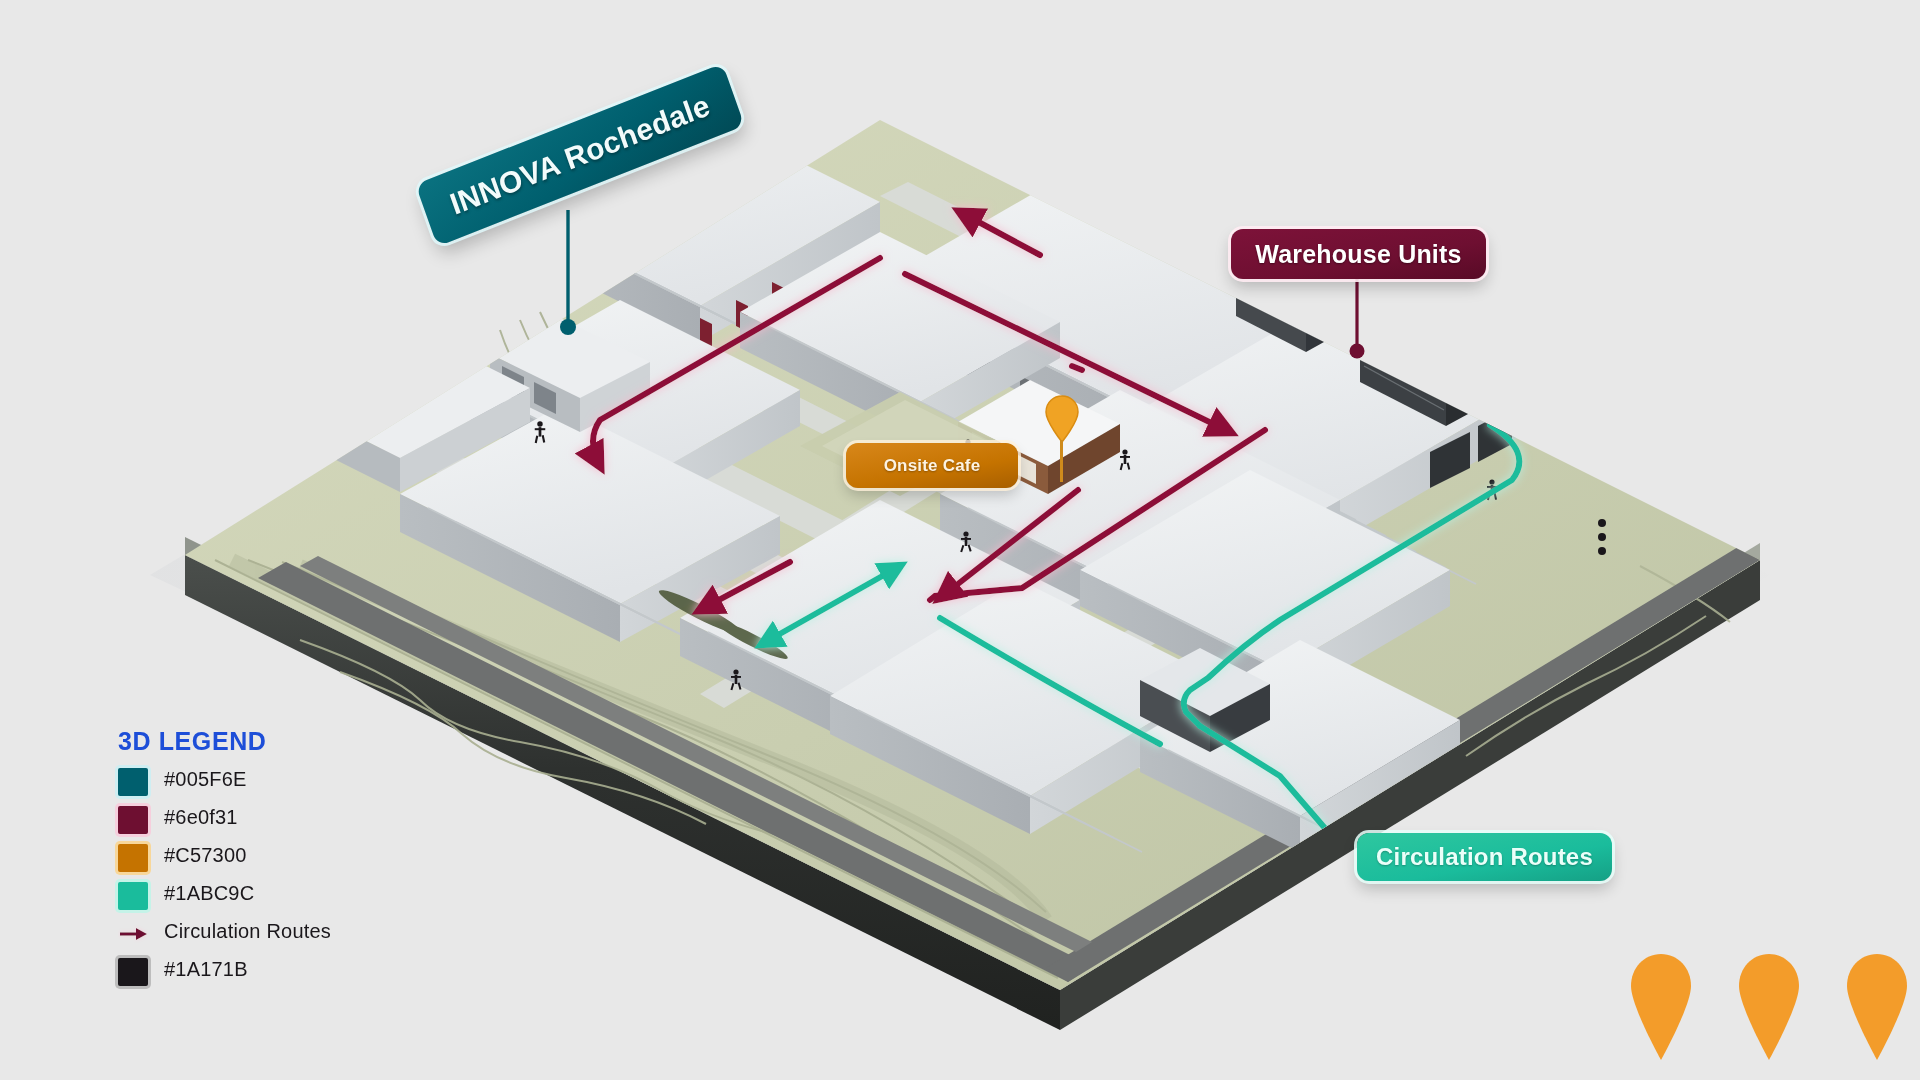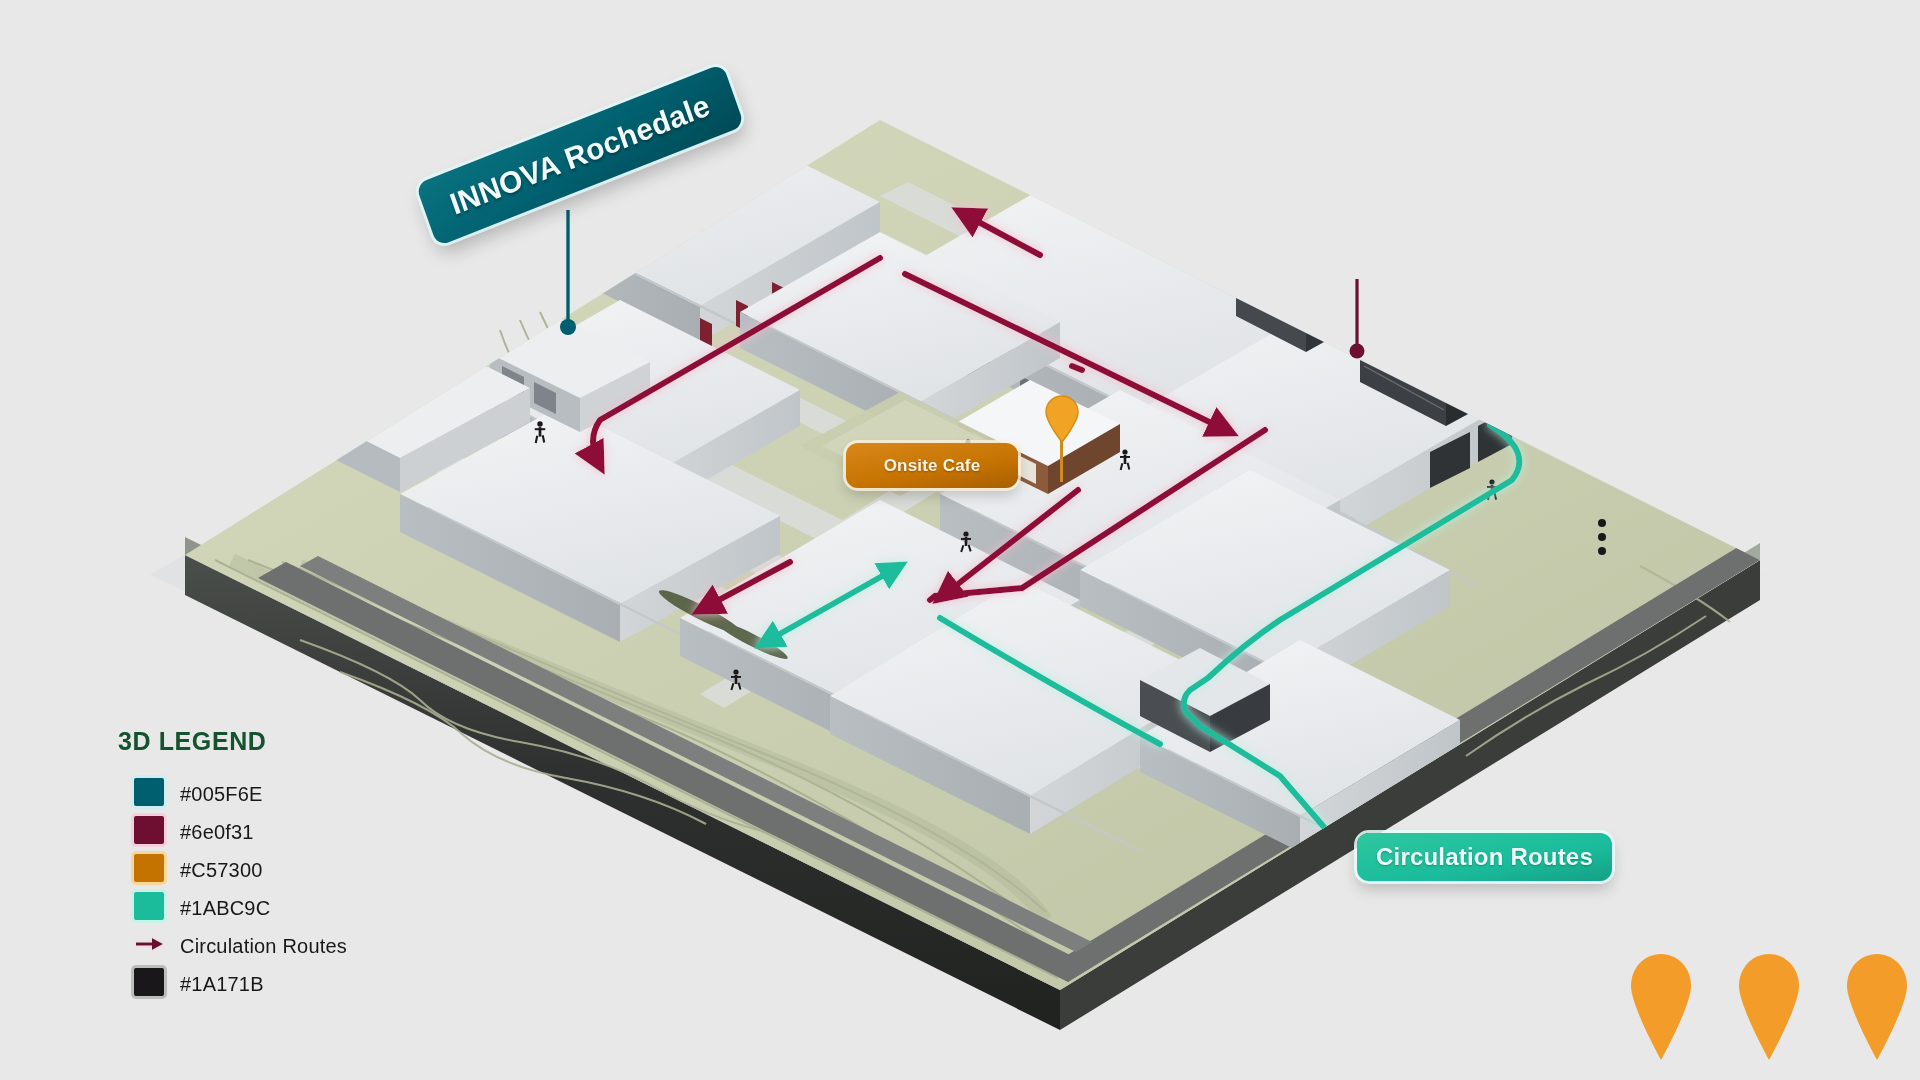--- a/index.html
+++ b/index.html
@@ -60,24 +60,24 @@
     background:linear-gradient(170deg,#2ec79f 0%,#1abc9c 60%,#15a085 100%);
     color:#eafff9;
     font-size:24px;
     box-shadow:0 0 0 3px rgba(232,255,250,.85), 0 8px 15px rgba(0,0,0,.2);
     text-shadow:0 1px 2px rgba(0,0,0,.25);
   }
 
   
   #legend { position:absolute; left:118px; top:727px; z-index:45; }
   #legend .legend-title {
-    font-size:25px; font-weight:bold; color:#14532d;
+    font-size:25px; font-weight:bold; color:#1d4ed8;
     letter-spacing:.6px; margin-bottom:12px;
   }
-  .legend-row { display:flex; align-items:flex-end; height:38px;margin-left:16px; }
+  .legend-row { display:flex; align-items:flex-start; height:38px; }
   .legend-swatch {
     width:30px; height:28px; margin-right:16px; flex:none;
     border-radius:2px;
   }
   .legend-arrow { width:30px; height:28px; margin-right:16px; flex:none; position:relative; }
   .legend-label { font-size:20px; color:#1a171b; letter-spacing:.2px; }
 
   
   #pin-row { position:absolute; left:1625px; top:950px; display:flex; gap:36px; z-index:45; }
   .map-pin { width:72px; height:112px; }
@@ -516,20 +516,23 @@
     <circle cx="568" cy="327" r="8" fill="#005f6e"></circle>
 
     <line x1="1357" y1="279" x2="1357" y2="348" stroke="#6e0f31" stroke-width="3.2"></line>
     <circle cx="1357" cy="351" r="7.5" fill="#6e0f31"></circle>
   </svg>
 
   <div class="callout callout-innova">
     <span>INNOVA Rochedale</span>
   </div>
 
+  <div class="callout callout-warehouse">
+    <span>Warehouse Units</span>
+  </div>
 
   <div class="callout callout-cafe">
     <span>Onsite Cafe</span>
   </div>
 
   <div class="callout callout-circ">
     <span>Circulation Routes</span>
   </div>
 
   <div id="legend">

